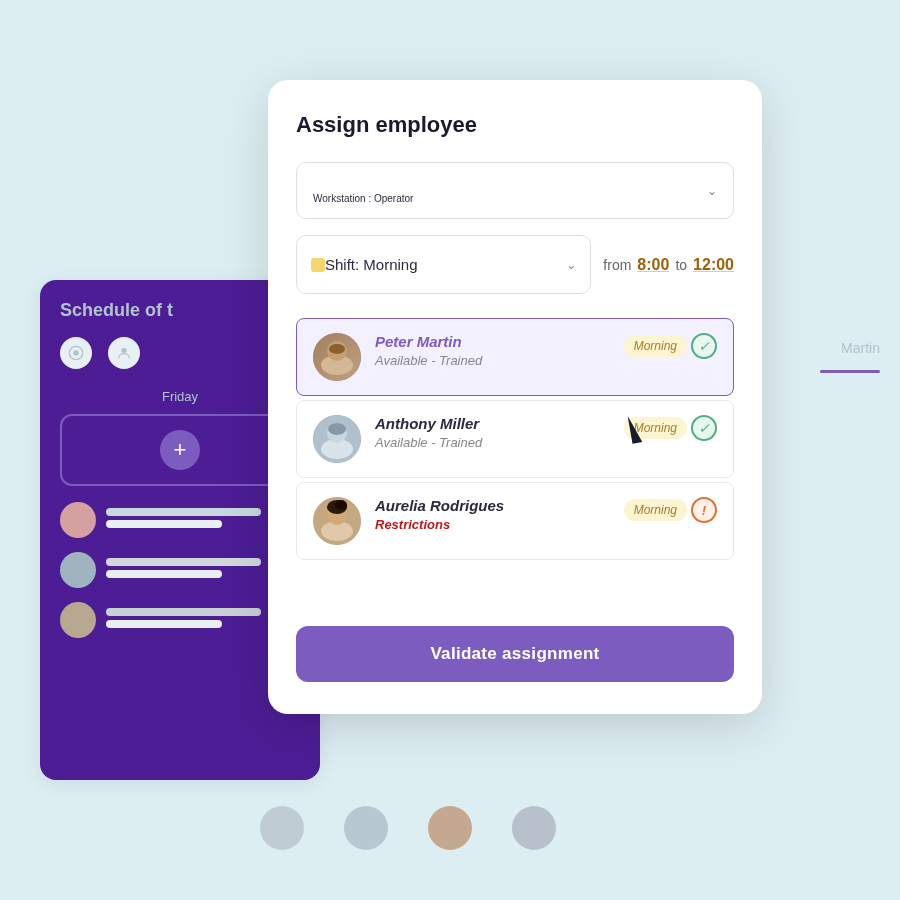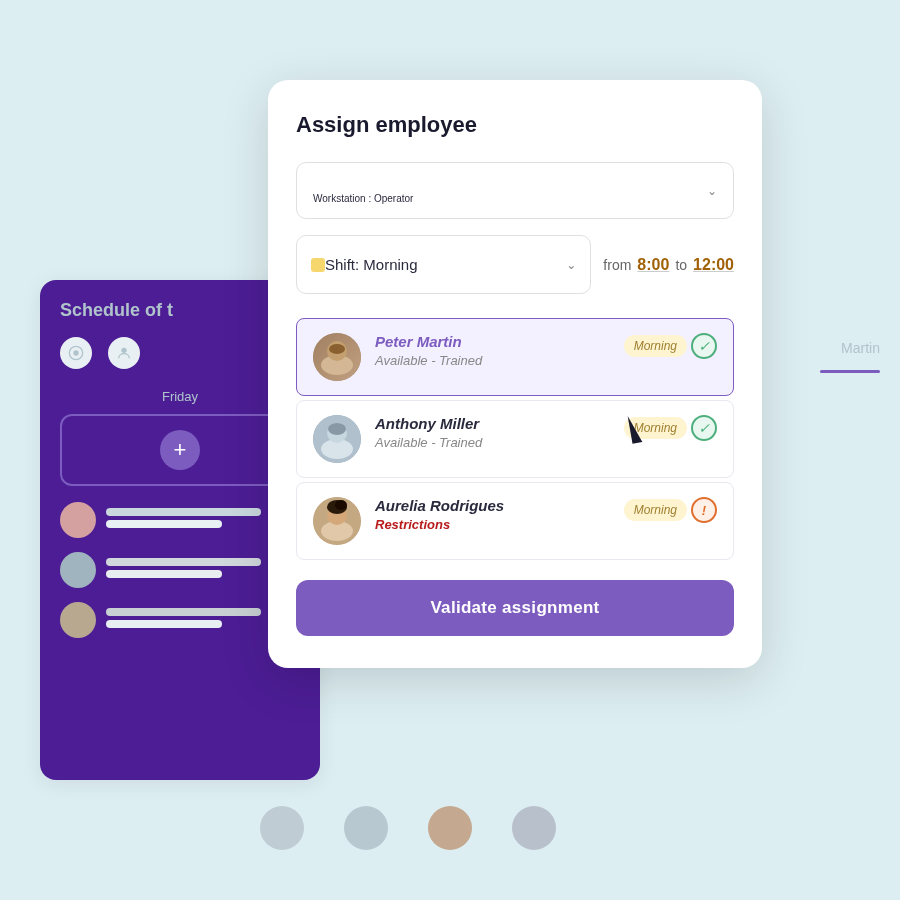--- a/index.html
+++ b/index.html
@@ -340,20 +340,21 @@
       width: 100%;
       padding: 18px;
       background: #7c5cbf;
       color: white;
       border: none;
       border-radius: 12px;
       font-size: 17px;
       font-weight: 600;
       cursor: pointer;
       letter-spacing: 0.3px;
+      margin-top: 46px;
     }
   </style>
 </head>
 <body>
 
 <div class="bg-panel">
   <div class="bg-panel-title">Schedule of t</div>
   <div class="bg-icons-row">
     <div class="bg-icon">
       <svg width="16" height="16" viewBox="0 0 24 24" fill="#b0c4cc">

